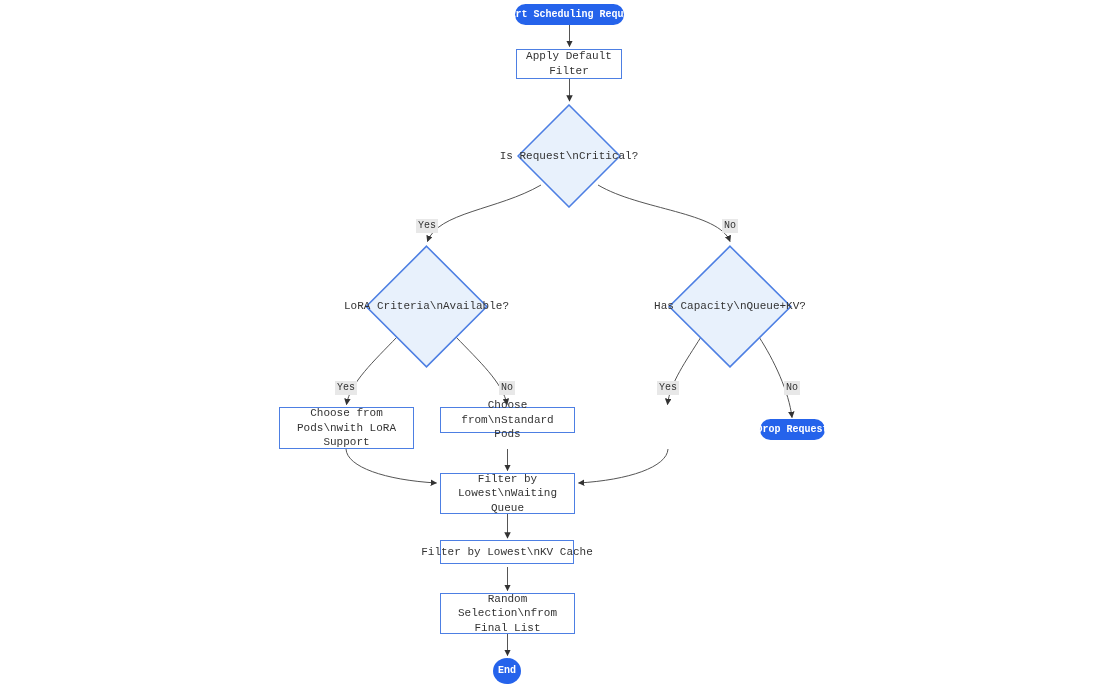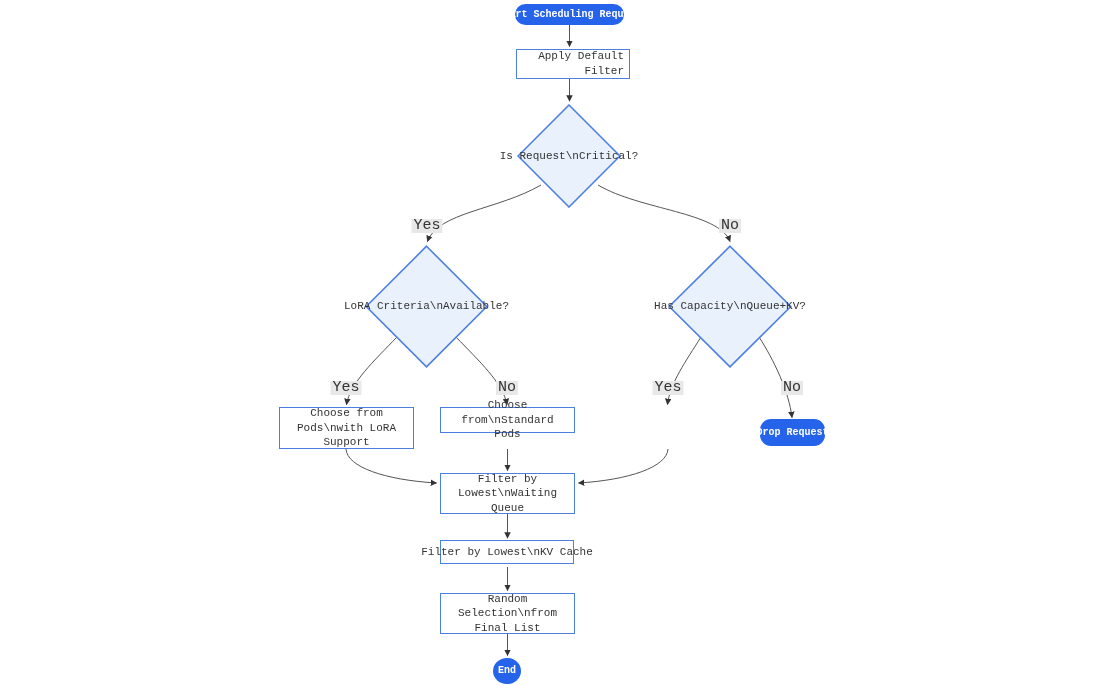--- a/index.html
+++ b/index.html
@@ -29,21 +29,21 @@
   .decision svg{position:absolute;left:0;top:0;width:100%;height:100%;}
   .decision svg polygon{
     fill:var(--decision-fill,#e8f1fc);stroke:var(--decision-border,#4d7fe3);
     stroke-width:1.6;vector-effect:non-scaling-stroke;
   }
   .decision .lbl{position:relative;white-space:nowrap;}
   .nowrap{white-space:nowrap;}
   .edge-label{
     position:absolute;transform:translate(-50%,-50%);
     background:var(--edge-label-bg,#e8e8e8);color:#333;
-    font-size:15px;line-height:14px;padding:0 2px;white-space:nowrap;
+    font-size:10px;line-height:14px;padding:0 2px;white-space:nowrap;
   }
 </style>
 </head>
 <body>
 
 <div class="canvas">
 
   <svg class="edges" width="1103" height="685" viewBox="0 0 1103 685">
     <defs>
       <marker id="arrow" viewBox="0 0 10 10" refX="9" refY="5" markerWidth="6.5" markerHeight="6.5" orient="auto-start-reverse">
@@ -61,21 +61,21 @@
     <path class="edge" d="M 346 449 C 347 467, 385 480, 436.5 483" marker-end="url(#arrow)"></path>
     <path class="edge" d="M 507.5 449 L 507.5 470.5" marker-end="url(#arrow)"></path>
     <path class="edge" d="M 668 449 C 667 467, 629 480, 578.5 483" marker-end="url(#arrow)"></path>
     <path class="edge" d="M 507.5 514 L 507.5 538" marker-end="url(#arrow)"></path>
     <path class="edge" d="M 507.5 567 L 507.5 590.5" marker-end="url(#arrow)"></path>
     <path class="edge" d="M 507.5 634 L 507.5 655.5" marker-end="url(#arrow)"></path>
   </svg>
 
   <div class="node terminal" style="left:515px;top:4px;width:109px;height:21px;">Start Scheduling Request</div>
 
-  <div class="node process" style="left:516px;top:49px;width:114px;height:30px;text-align:right;">Apply Default Filter</div>
+  <div class="node process" style="left:516px;top:49px;width:106px;height:30px;">Apply Default Filter</div>
 
   <div class="node decision" style="left:517px;top:104px;width:104px;height:104px;">
     <svg viewBox="0 0 100 100" preserveAspectRatio="none">
         <polygon points="50,1 99,50 50,99 1,50"></polygon>
       </svg>
     <span class="lbl">Is Request\nCritical?</span>
   </div>
 
   <div class="node decision" style="left:365px;top:245px;width:123px;height:123px;">
     <svg viewBox="0 0 100 100" preserveAspectRatio="none">
@@ -89,21 +89,21 @@
         <polygon points="50,1 99,50 50,99 1,50"></polygon>
       </svg>
     <span class="lbl">Has Capacity\nQueue+KV?</span>
   </div>
 
   <div class="node process" style="left:279px;top:407px;width:135px;height:42px;">Choose from Pods\nwith LoRA Support</div>
 
   <div class="node process" style="left:440px;top:407px;width:135px;height:26px;">Choose from\nStandard Pods</div>
 
 
-  <div class="node terminal" style="left:760px;top:419px;width:65px;height:27px;">Drop Request</div>
+  <div class="node terminal" style="left:760px;top:419px;width:65px;height:21px;">Drop Request</div>
 
   <div class="node process" style="left:440px;top:473px;width:135px;height:41px;">Filter by Lowest\nWaiting Queue</div>
 
   <div class="node process nowrap" style="left:440px;top:540px;width:134px;height:24px;">Filter by Lowest\nKV Cache</div>
 
   <div class="node process" style="left:440px;top:593px;width:135px;height:41px;">Random Selection\nfrom Final List</div>
 
   <div class="node terminal endcap" style="left:493px;top:658px;width:28px;height:26px;">End</div>
 
   <div class="edge-label" style="left:427px;top:226px;">Yes</div>

